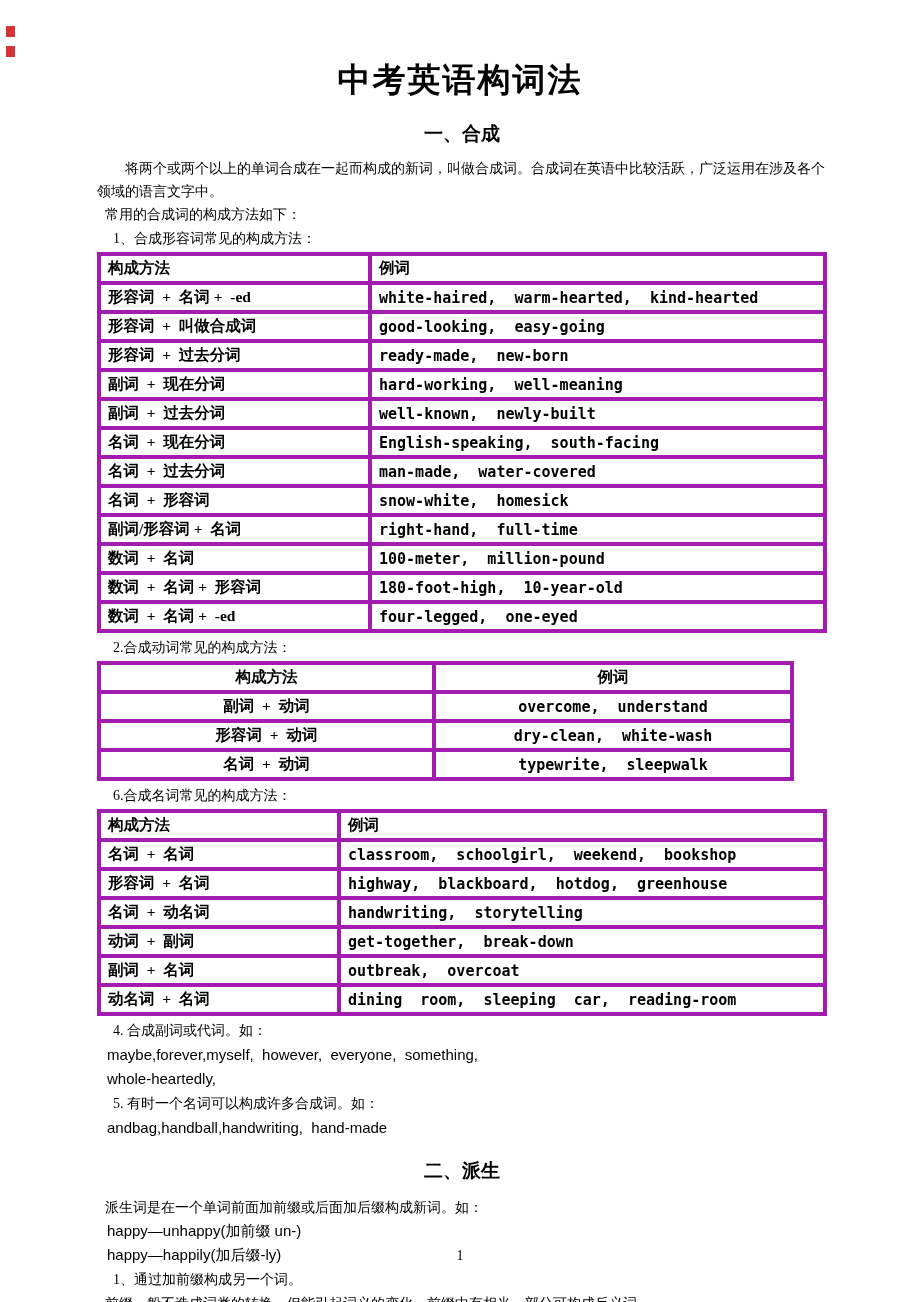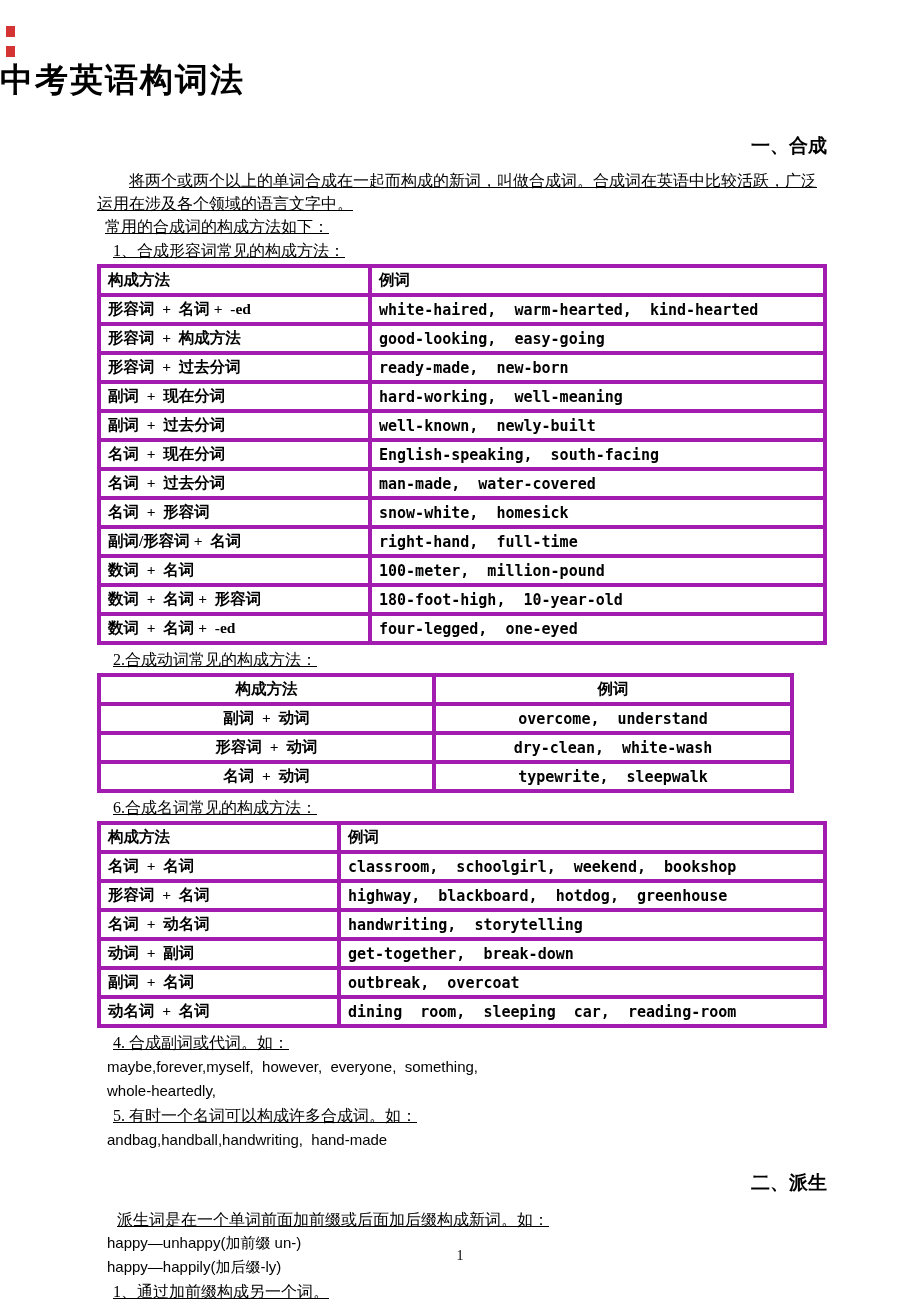--- a/index.html
+++ b/index.html
@@ -22,52 +22,51 @@
     width: 12px; height: 40px;
   }
   .corner-marks .mark {
     width: 9px; height: 11px;
     background: #cc1111;
     margin-bottom: 9px;
     opacity: .85;
   }
 
   .doc-title {
-    text-align: left;
+    text-align: center;
     font-family: "Liberation Sans", "DejaVu Sans", sans-serif;
     font-weight: bold;
     font-size: 33px;
     letter-spacing: 2px;
-    margin-bottom: 30px;
+    margin-bottom: 18px;
   }
 
   .content {
     margin-left: 97px;
     margin-right: 93px;
   }
 
   .section-heading {
-    text-align: right;
+    text-align: center;
     font-family: "Liberation Sans", "DejaVu Sans", sans-serif;
     font-weight: bold;
     font-size: 19px;
     margin: 6px 0 10px 0;
   }
   .section-heading.second { margin-top: 18px; margin-bottom: 12px; }
 
   .body-text {
-    font-size: 16px;
+    font-size: 14px;
     line-height: 23px;
     white-space: pre-wrap;
-    text-decoration: underline;
   }
   .indent { text-indent: 2em; }
   .lead { margin-left: 8px; }
   .sub-label { margin-left: 16px; padding: 1px 0; }
-  .small-indent { margin-left: 20px; }
+  .small-indent { margin-left: 8px; }
 
   .mono-line {
     font-family: Liberation Sans, sans-serif;
     font-size: 15px;
     line-height: 24px;
     margin-left: 10px;
     white-space: pre-wrap;
   }
 
   table.doc-table {
@@ -134,21 +133,21 @@
             <th>构成方法</th>
             <th>例词</th>
           </tr>
         </thead>
         <tbody>
           <tr>
             <td>形容词  +  名词 +  -ed</td>
             <td>white-haired,  warm-hearted,  kind-hearted</td>
           </tr>
           <tr>
-            <td>形容词  +  构成方法</td>
+            <td>形容词  +  叫做合成词</td>
             <td>good-looking,  easy-going</td>
           </tr>
           <tr>
             <td>形容词  +  过去分词</td>
             <td>ready-made,  new-born</td>
           </tr>
           <tr>
             <td>副词  +  现在分词</td>
             <td>hard-working,  well-meaning</td>
           </tr>

